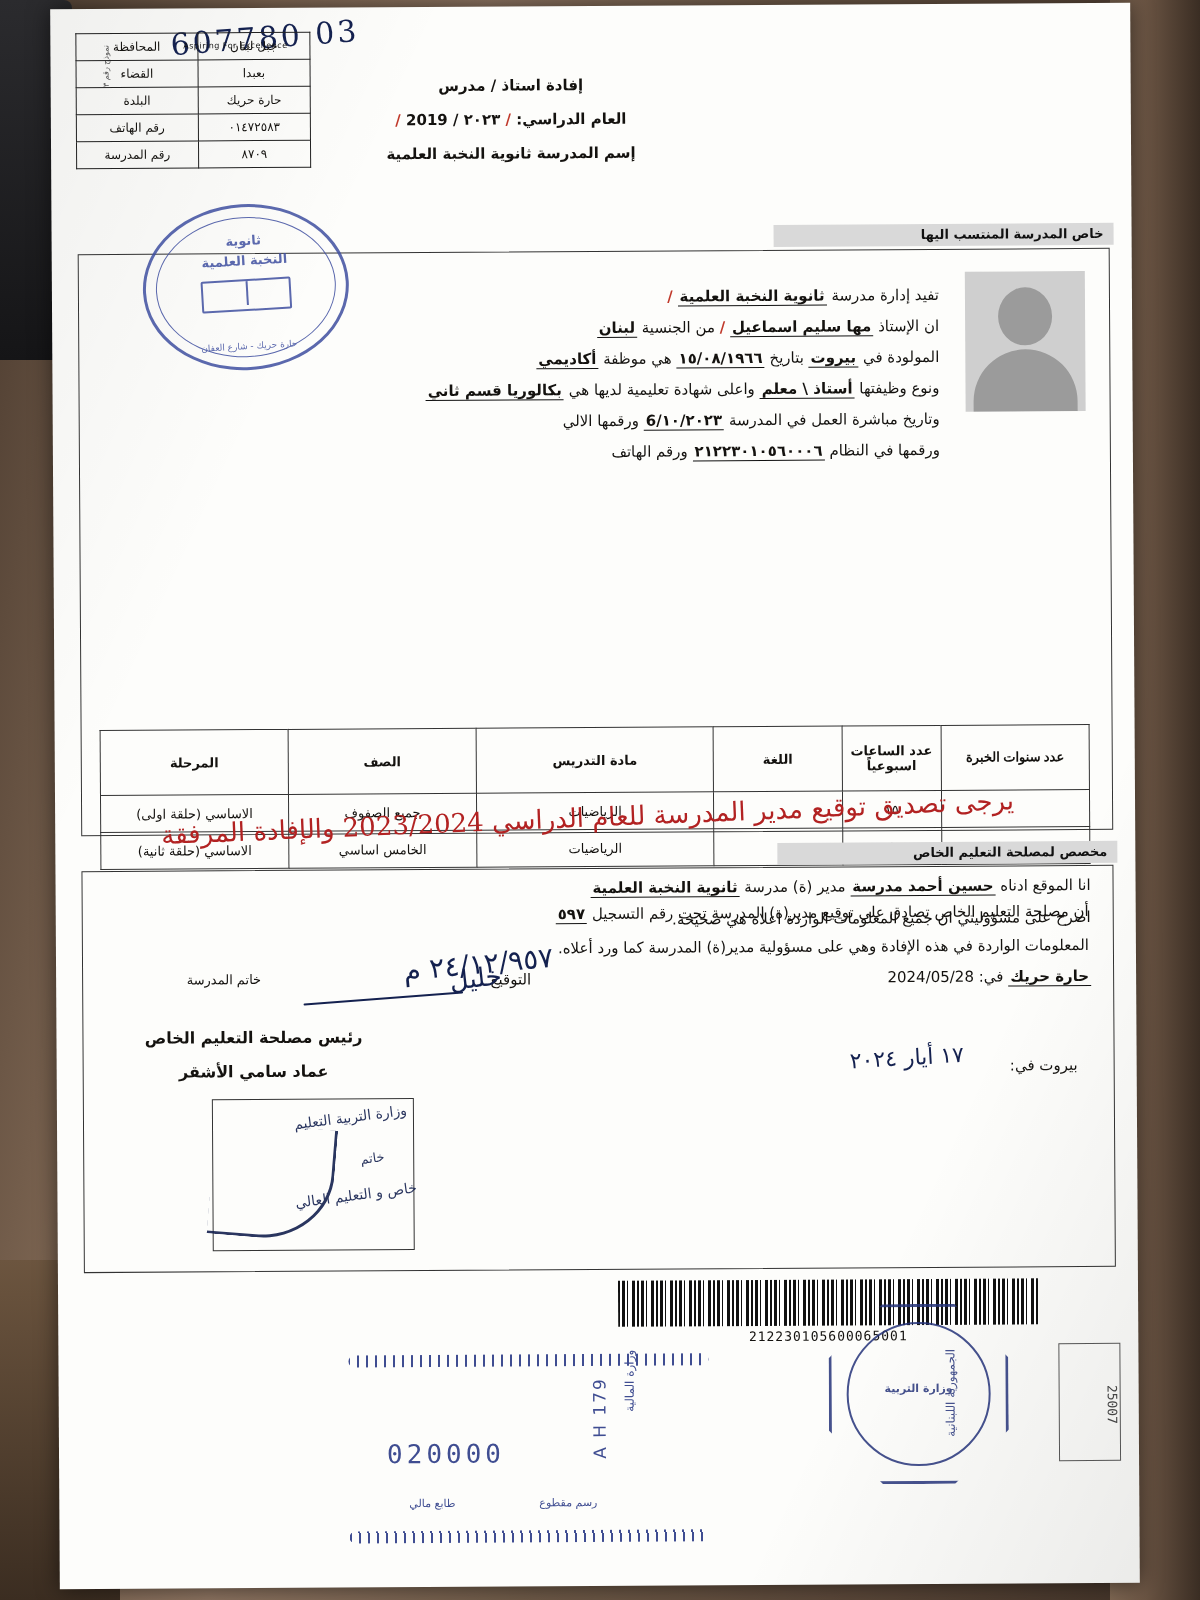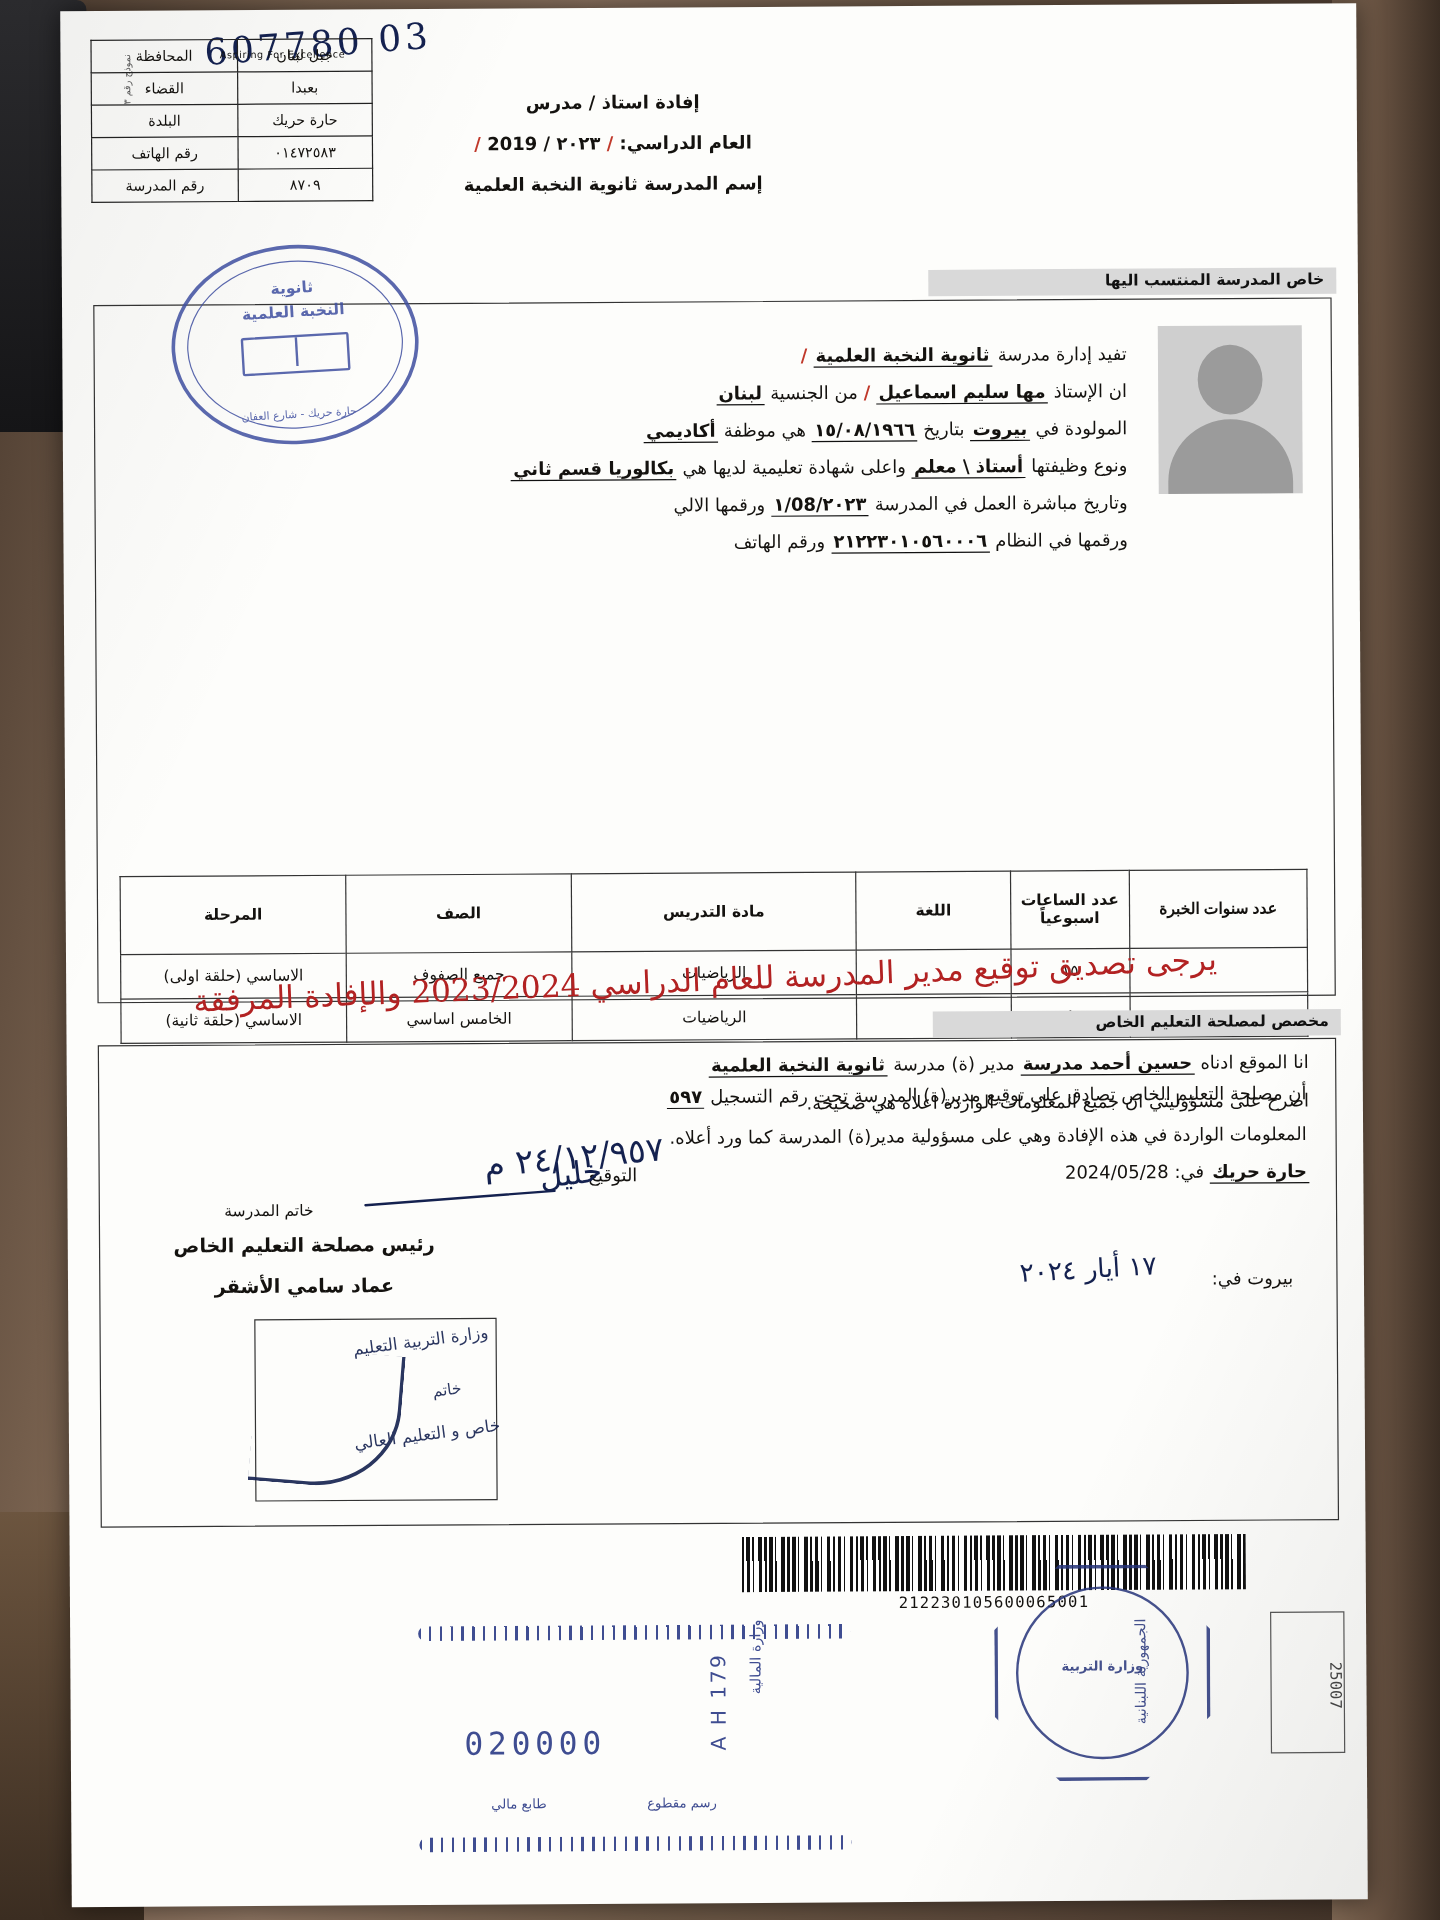--- a/index.html
+++ b/index.html
@@ -131,21 +131,21 @@
   .dtable th.c5{width:19%;}
 
   .decl{
     position:absolute;right:22px;top:620px;width:880px;font-size:15px;line-height:32px;text-align:right;
   }
   .sign-row{
     position:absolute;right:22px;top:718px;width:990px;font-size:15px;
   }
   .sign-row .date{position:absolute;right:0;top:0;}
   .sign-row .sig{position:absolute;right:560px;top:0;}
-  .stamp-label{position:absolute;right:830px;top:0;font-size:13px;margin-top:30px;}
+  .stamp-label{position:absolute;right:830px;top:0;font-size:13px;}
   
   .stamp{
     position:absolute;right:760px;top:-50px;width:200px;height:160px;
     border-radius:50%;border:3px solid #3f4fa0;opacity:.85;
     transform:rotate(-3deg);
   }
   .stamp:before{
     content:"";position:absolute;inset:10px;border-radius:50%;border:1.5px solid #3f4fa0;
   }
   .stamp .st-t{position:absolute;top:26px;left:0;right:0;text-align:center;color:#3f4fa0;font-size:13px;font-weight:bold;}
@@ -347,21 +347,21 @@
         <span class="ul">أكاديمي</span>
       </div>
       <div class="row">
         <span>ونوع وظيفتها</span>
         <span class="ul">أستاذ \ معلم</span>
         <span>واعلى شهادة تعليمية لديها هي</span>
         <span class="ul">بكالوريا قسم ثاني</span>
       </div>
       <div class="row">
         <span>وتاريخ مباشرة العمل في المدرسة</span>
-        <span class="ul">١/08/٢٠٢٣</span>
+        <span class="ul">6/١٠/٢٠٢٣</span>
         <span>ورقمها الالي</span>
       </div>
       <div class="row">
         <span>ورقمها في النظام</span>
         <span class="ul">٢١٢٢٣٠١٠٥٦٠٠٠٦</span>
         <span>ورقم الهاتف</span>
       </div>
     </div>
 
     <table class="dtable">

